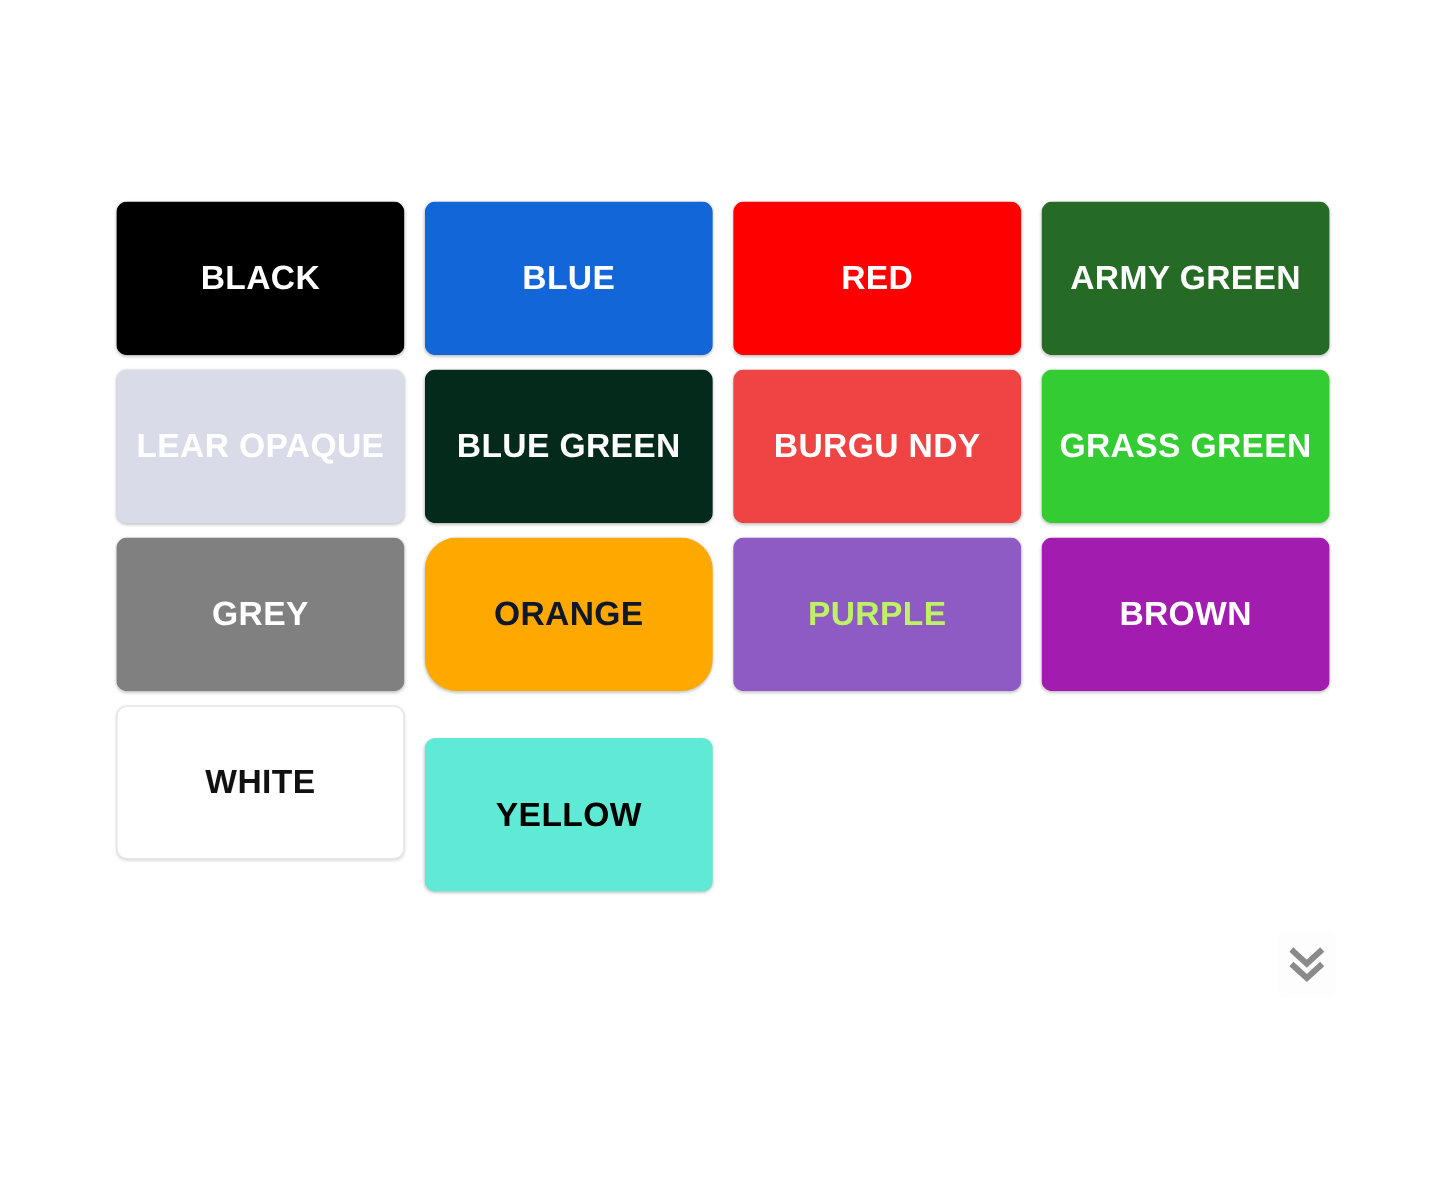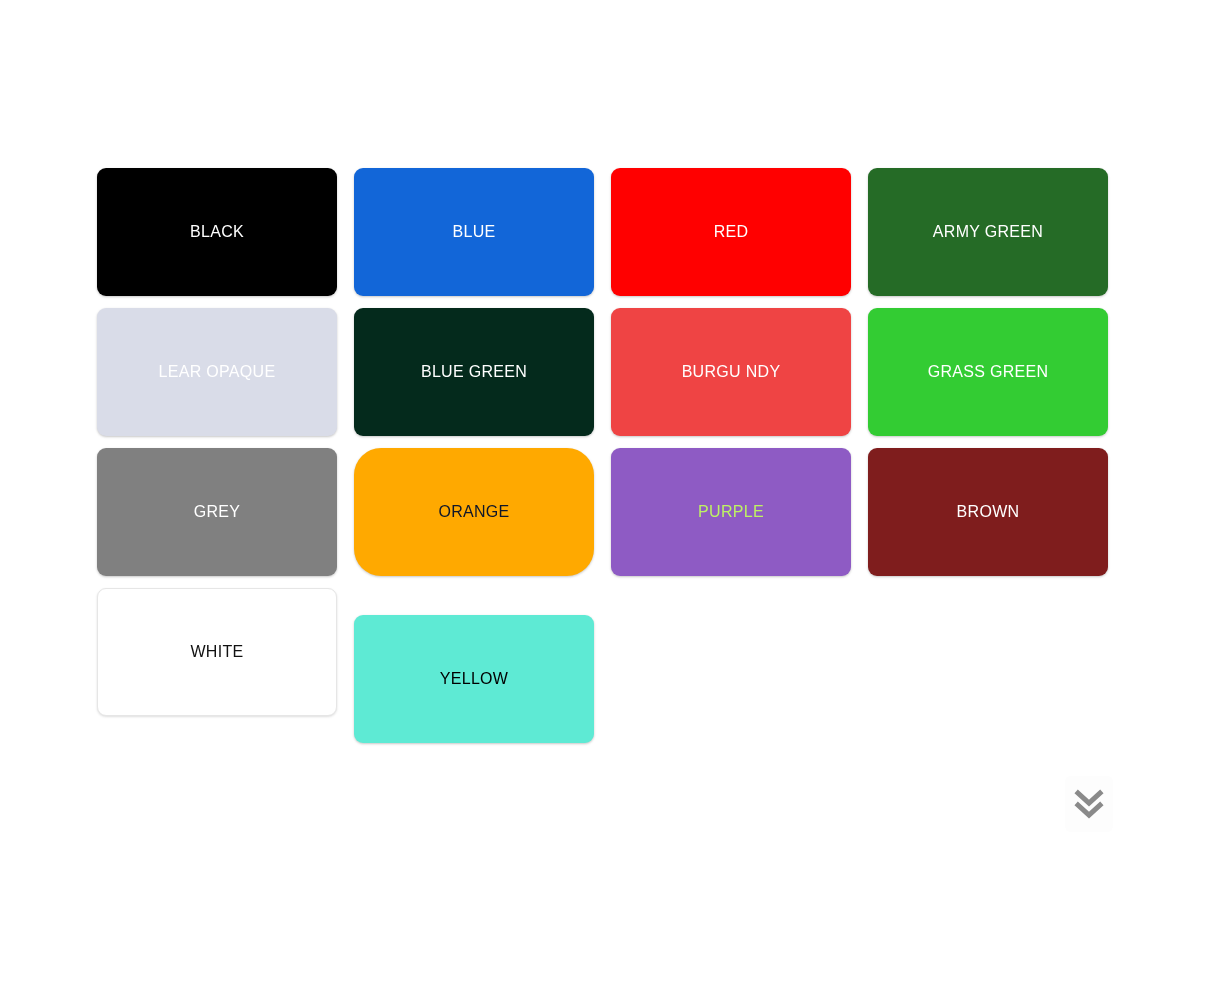--- a/index.html
+++ b/index.html
@@ -29,22 +29,22 @@
 
   .swatch {
     width: 240px;
     height: 128px;
     box-sizing: border-box;
     border-radius: 9px;
     display: flex;
     align-items: center;
     justify-content: center;
     text-align: center;
-    font-size: 16px;
-    font-weight: 400;
+    font-size: 28px;
+    font-weight: 700;
     letter-spacing: 0.3px;
     line-height: 1.2;
     padding: 4px 10px;
     border: 1px solid transparent;
     box-shadow: 0 1px 3px rgba(0,0,0,0.13), 0 1px 2px rgba(0,0,0,0.10);
     cursor: pointer;
     user-select: none;
     white-space: nowrap;
   }
 
@@ -105,21 +105,21 @@
     </div>
     <div class="swatch" style="background: rgb(128, 128, 128); color: rgb(255, 255, 255);">
       <span class="swatch-label">GREY</span>
     </div>
     <div class="swatch" style="background: rgb(255, 169, 0); color: #0f172a; border-radius: 27px;">
       <span class="swatch-label">ORANGE</span>
     </div>
     <div class="swatch" style="background: rgb(142, 91, 196); color: #bef264;">
       <span class="swatch-label">PURPLE</span>
     </div>
-    <div class="swatch" style="background: #7f1d1d; color: rgb(255, 255, 255);">
+    <div class="swatch" style="background: #a21caf; color: rgb(255, 255, 255);">
       <span class="swatch-label">BROWN</span>
     </div>
     <div class="swatch bordered" style="background: rgb(255, 255, 255); color: rgb(17, 17, 17);">
       <span class="swatch-label">WHITE</span>
     </div>
     <div class="swatch" style="background: #5eead4; color: rgb(0, 0, 0); margin-top: 27px;">
       <span class="swatch-label">YELLOW</span>
     </div>
   </div>
 

